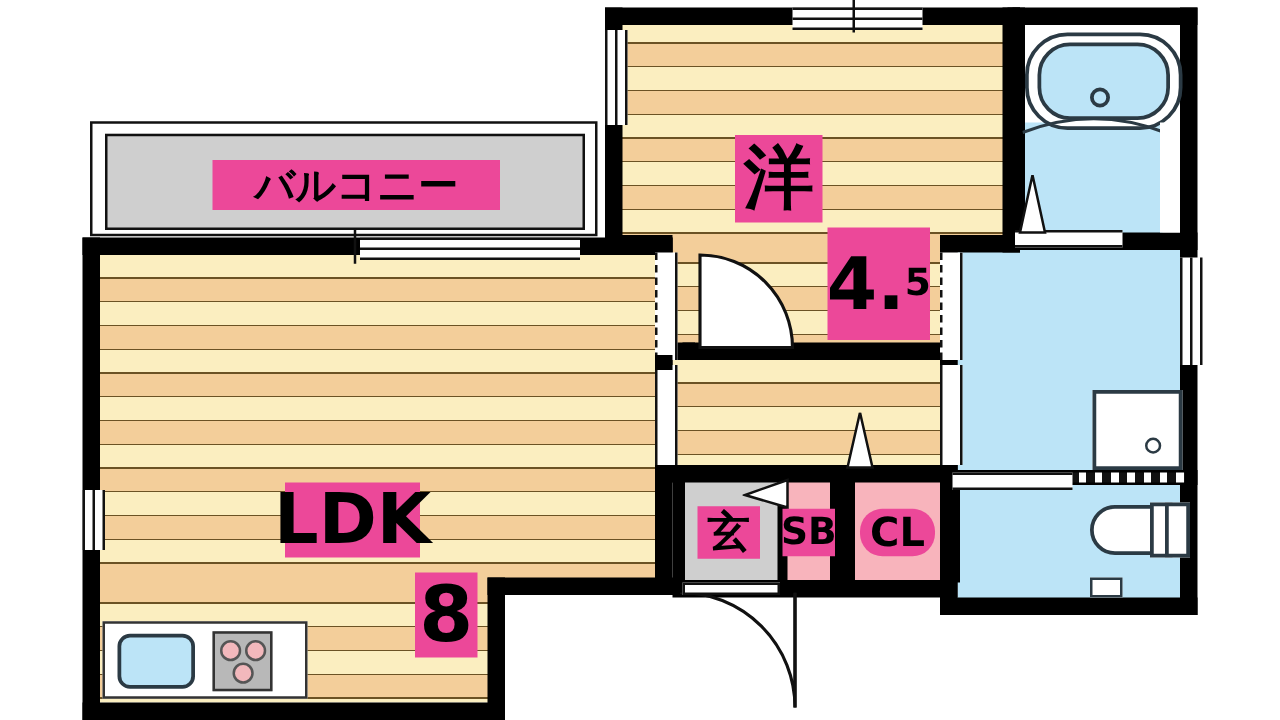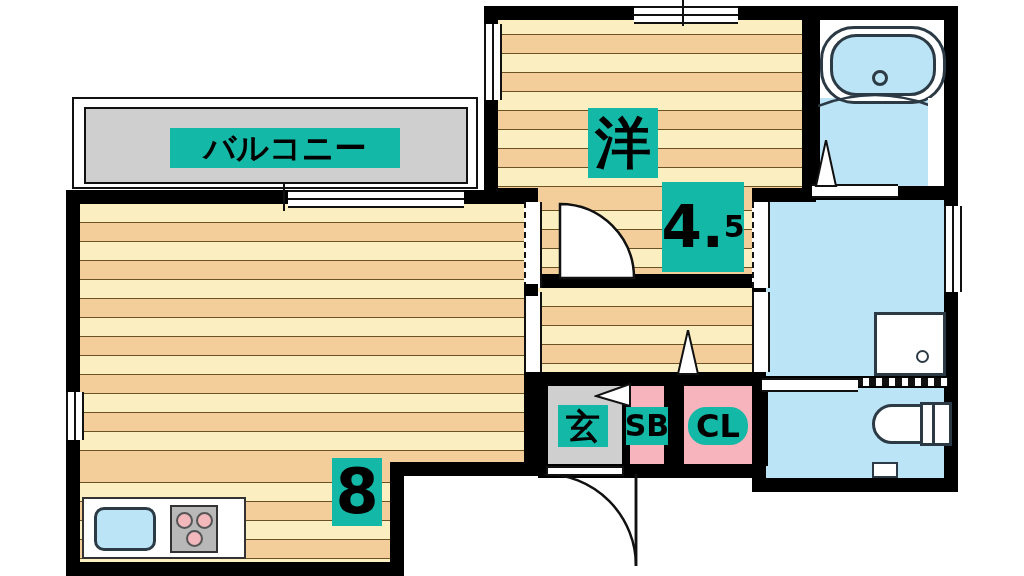--- a/index.html
+++ b/index.html
@@ -31,21 +31,21 @@
       to bottom,
       #f3ce9a 0px, #f3ce9a 18px,
       #6b5224 18px, #6b5224 19px,
       #fbeec0 19px, #fbeec0 37px,
       #6b5224 37px, #6b5224 38px
     );
   }
 
   
   .lbl{
-    position:absolute;background:#14b8a6;color:#000000;
+    position:absolute;background:#ec4899;color:#000000;
     font-weight:700;line-height:1;display:flex;
     align-items:center;justify-content:center;
     letter-spacing:0px;white-space:nowrap;text-align:center;
   }
 
   
   .win-h{position:absolute;background:#ffffff;border-top:2px solid #111;border-bottom:2px solid #111;}
   .win-h::after{content:"";position:absolute;left:0;right:0;top:50%;height:2px;background:#111;transform:translateY(-1px);}
   .win-v{position:absolute;background:#ffffff;border-left:2px solid #111;border-right:2px solid #111;}
   .win-v::after{content:"";position:absolute;top:0;bottom:0;left:50%;width:2px;background:#111;transform:translateX(-1px);}
@@ -227,20 +227,21 @@
   <div class="toilet-lid" style="left:932px;top:402px;width:14px;height:38px;"></div>
   <div class="small-box" style="left:872px;top:462px;width:22px;height:12px;"></div>
 
   <div class="counter" style="left:82px;top:497px;width:160px;height:58px;"></div>
   <div class="sink-k" style="left:94px;top:507px;width:56px;height:38px;"></div>
   <div class="stove" style="left:170px;top:505px;width:44px;height:44px;"></div>
   <div class="burner" style="left:176px;top:512px;width:13px;height:13px;"></div>
   <div class="burner" style="left:196px;top:512px;width:13px;height:13px;"></div>
   <div class="burner" style="left:186px;top:530px;width:13px;height:13px;"></div>
 
+  <div class="lbl" style="left:228px;top:386px;width:108px;height:60px;font-size:56px;">LDK</div>
   <div class="lbl" style="left:332px;top:458px;width:50px;height:68px;font-size:62px;">8</div>
 
   <div class="lbl" style="left:588px;top:108px;width:70px;height:70px;font-size:56px;">洋</div>
   <div class="lbl" style="left:662px;top:182px;width:82px;height:90px;font-size:58px;">
     <span>4.</span>
       <span style="font-size:30px;vertical-align:super;line-height:1;">5</span>
   </div>
 
   <div class="lbl" style="left:558px;top:405px;width:50px;height:42px;font-size:34px;">玄</div>
   <div class="lbl" style="left:626px;top:407px;width:42px;height:38px;font-size:30px;">SB</div>

